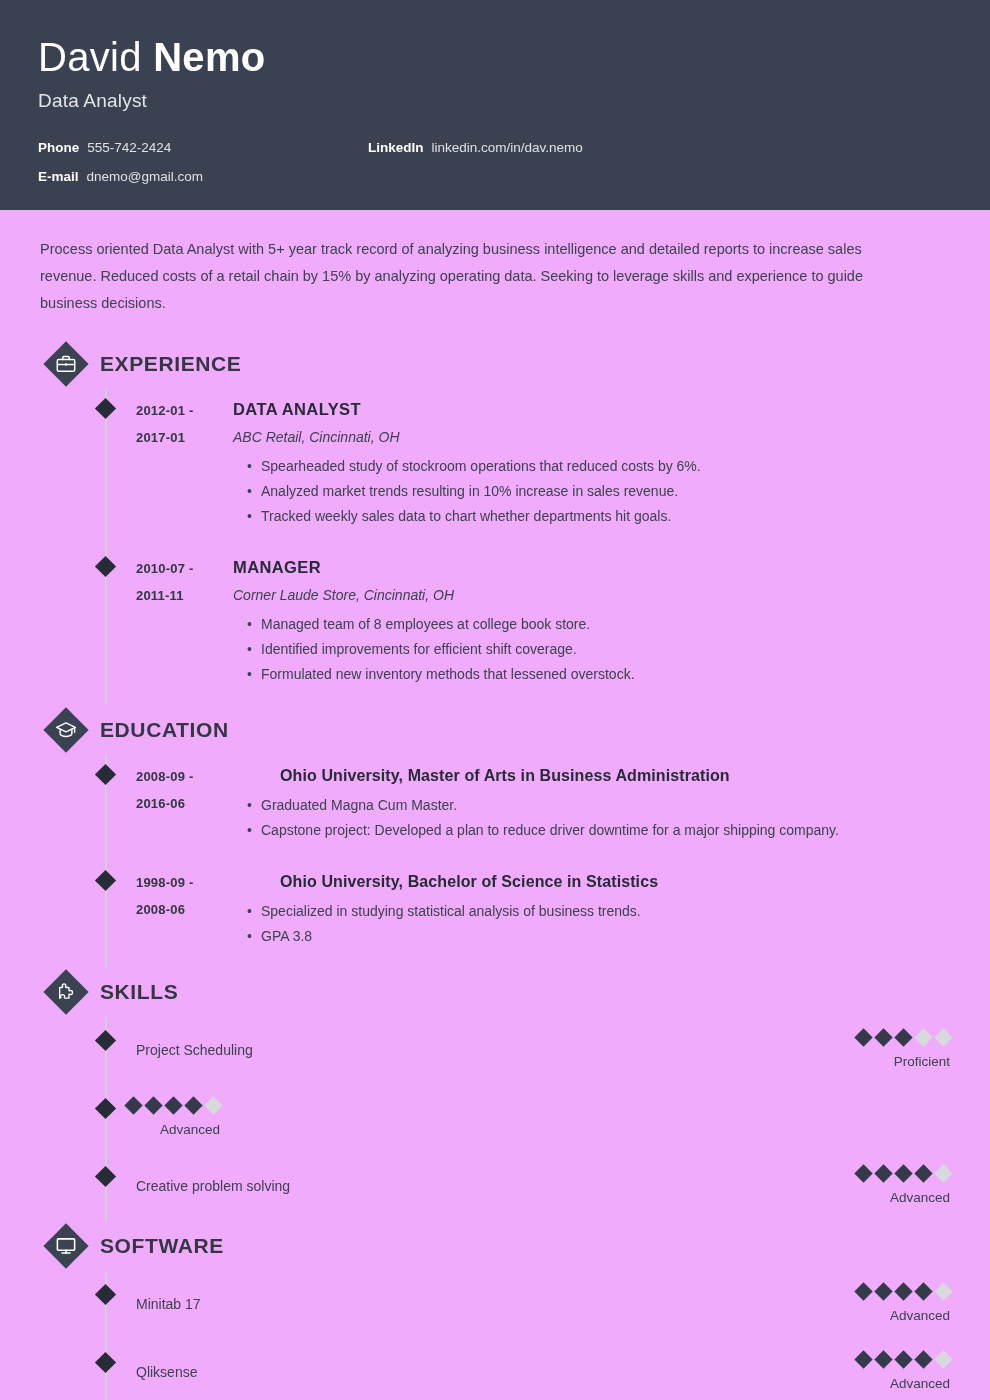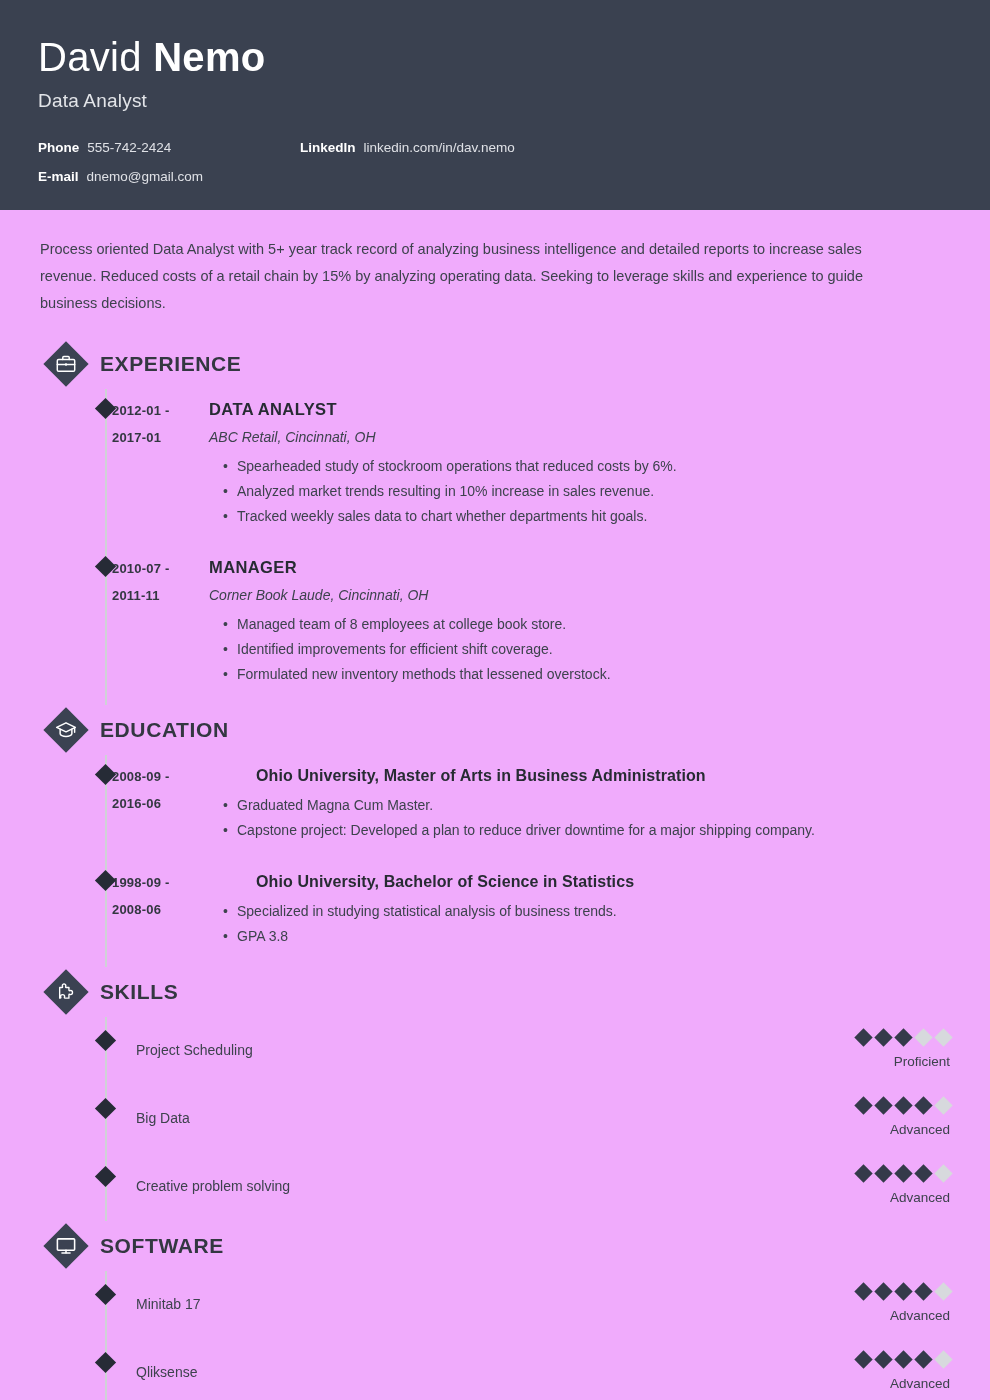--- a/index.html
+++ b/index.html
@@ -55,21 +55,21 @@
     display: flex;
     align-items: baseline;
     margin-bottom: 14px;
   }
   .contact-cell {
     display: flex;
     align-items: baseline;
     font-size: 13.5px;
     color: #e9eaee;
   }
-  .contact-cell.col1 { width: 262px; flex: none; }
+  .contact-cell.col1 { width: 330px; flex: none; }
   .contact-cell .c-label {
     font-weight: 700;
     color: #ffffff;
     margin-right: 8px;
     white-space: nowrap;
   }
   .contact-cell .c-value {
     font-weight: 400;
     color: #dfe1e6;
     white-space: nowrap;
@@ -159,21 +159,21 @@
     top: 12px;
     width: 15px;
     height: 15px;
     background: #262b36;
     transform: rotate(45deg);
     z-index: 3;
   }
   .entry-dates {
     width: 95px;
     flex: none;
-    margin-left: 72px;
+    margin-left: 96px;
     font-size: 13px;
     font-weight: 700;
     color: #333741;
     line-height: 27px;
     letter-spacing: 0.2px;
   }
   .entry-body {
     flex: 1;
     padding-left: 2px;
   }
@@ -342,21 +342,21 @@
         </div>
 
         <div class="entry">
           <div class="entry-bullet"></div>
           <div class="entry-dates">
             <div>2010-07 -</div>
             <div>2011-11</div>
           </div>
           <div class="entry-body">
             <div class="entry-role">MANAGER</div>
-            <div class="entry-org">Corner Book Laude, Cincinnati, OH</div>
+            <div class="entry-org">Corner Laude Store, Cincinnati, OH</div>
             <ul class="bullets">
               <li>Managed team of 8 employees at college book store.</li>
               <li>Identified improvements for efficient shift coverage.</li>
               <li>Formulated new inventory methods that lessened overstock.</li>
             </ul>
           </div>
         </div>
       </div>
     </div>
 
@@ -432,21 +432,20 @@
               <span class="dot on"></span>
               <span class="dot"></span>
               <span class="dot"></span>
             </div>
             <div class="rate-level">Proficient</div>
           </div>
         </div>
 
         <div class="rate-row">
           <div class="rate-bullet"></div>
-          <div class="rate-label">Big Data</div>
           <div class="rate-meter">
             <div class="dots">
               <span class="dot on"></span>
               <span class="dot on"></span>
               <span class="dot on"></span>
               <span class="dot on"></span>
               <span class="dot"></span>
             </div>
             <div class="rate-level">Advanced</div>
           </div>

